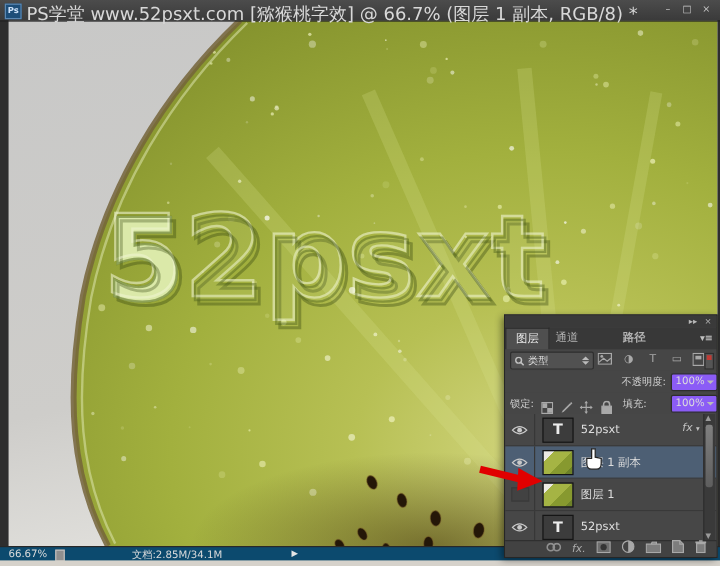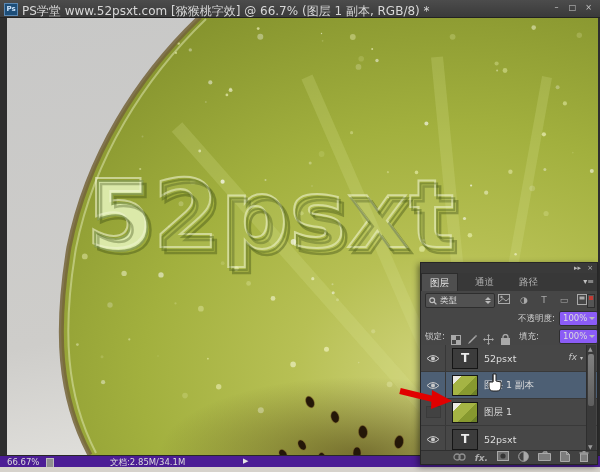--- a/index.html
+++ b/index.html
@@ -4,31 +4,31 @@
 <style>
   html,body{margin:0;padding:0;width:600px;height:472px;overflow:hidden;
     font-family:"DejaVu Sans","Liberation Sans",sans-serif;background:#d6d2cb;}
   .abs{position:absolute;}
   #stage{position:relative;width:600px;height:472px;background:#2b2b2b;}
   
   #titlebar{left:0;top:0;width:600px;height:17px;
     background:linear-gradient(#4c4c4c,#3a3a3a);border-bottom:1px solid #222;z-index:6;}
   #ps-badge{left:4px;top:3px;width:12px;height:11px;background:#1d4e79;border:1px solid #5b88b3;
     color:#cfe4fb;font-size:7px;font-weight:bold;text-align:center;line-height:11px;}
-  #title-text{left:22px;top:3px;color:#d8d8d8;font-size:12px;white-space:nowrap;text-align:right;}
+  #title-text{left:22px;top:3px;color:#d8d8d8;font-size:15px;white-space:nowrap;text-align:right;}
   #watermark-top{right:2px;top:3px;color:rgba(210,210,210,.55);font-size:8px;font-style:italic;
     white-space:nowrap;z-index:8;pointer-events:none;}
   .winbtn{top:3px;width:15px;height:11px;color:#c9c9c9;font-size:8px;line-height:10px;
     text-align:center;z-index:7;}
   
   #canvas-wrap{left:7px;top:17px;width:591px;height:438px;background:#cbcbca;z-index:1;}
   #left-edge{left:0;top:17px;width:7px;height:449px;background:#2e2e2e;z-index:2;}
   #right-edge{left:598px;top:17px;width:2px;height:438px;background:#2e2e2e;z-index:2;}
   
-  #statusbar{left:0;top:455px;width:600px;height:12px;background:#4c1d95;border-top:1px solid #282828;
+  #statusbar{left:0;top:455px;width:600px;height:12px;background:#0c4a6e;border-top:1px solid #282828;
     color:#dcdcdc;font-size:8.5px;z-index:3;}
   #status-zoom{left:7px;top:1px;}
   #status-doc{left:110px;top:1px;}
   #status-arrow{left:243px;top:1px;font-size:7px;color:#e6e6e6;}
   #status-icon{left:46px;top:2px;width:6px;height:8px;border:1px solid #bdbdbd;background:#8f8f8f;}
   #bottom-strip{left:0;top:467px;width:600px;height:5px;background:#d6d2cb;z-index:3;}
   
   #panel{left:420px;top:262px;width:178px;height:203px;background:#464646;
     border:1px solid #262626;box-sizing:border-box;z-index:5;box-shadow:-2px 2px 6px rgba(0,0,0,.45);}
   #panel-minihdr{left:0;top:0;width:176px;height:10px;background:#3a3a3a;}
@@ -279,22 +279,22 @@
   </div>
   <div id="bottom-strip" class="abs"></div>
 
   <div id="panel" class="abs">
     <div id="panel-minihdr" class="abs">
       <span class="ic" style="right:16px;">▸▸</span>
       <span class="ic" style="right:4px;">×</span>
     </div>
     <div id="panel-tabs" class="abs">
       <div class="tab active" style="left:0;">图层</div>
-      <div class="tab" style="left:46px;">通道</div>
-      <div class="tab" style="left:90px;">路径</div>
+      <div class="tab" style="left:34px;">通道</div>
+      <div class="tab" style="left:90px;font-weight:bold;">路径</div>
       <span id="panel-menu">▾≡</span>
     </div>
 
     <div id="row-filter" class="prow abs">
       <div class="combo" style="left:4px;top:2px;width:62px;">
         <svg width="8" height="8" viewBox="0 0 8 8">
           <circle cx="3.2" cy="3.2" r="2.4" fill="none" stroke="#c0c0c0" stroke-width="1.2"></circle>
           <line x1="5" y1="5" x2="7.4" y2="7.4" stroke="#c0c0c0" stroke-width="1.3"></line>
         </svg>
         <span>类型</span>
@@ -411,21 +411,21 @@
       <span class="sb-ar" style="bottom:0;">▼</span>
     </div>
 
     <div id="panel-bottom" class="abs">
       <span class="bico">
         <svg width="13" height="8" viewBox="0 0 13 8">
             <circle cx="4" cy="4" r="3" fill="none" stroke="#8f8f8f" stroke-width="1.3"></circle>
             <circle cx="9" cy="4" r="3" fill="none" stroke="#8f8f8f" stroke-width="1.3"></circle>
           </svg>
       </span>
-      <span class="bico" style="font-style:italic;font-weight:bold;">fx.</span>
+      <span class="bico" style="font-style:italic;font-weight:normal;">fx.</span>
       <span class="bico">
         <svg width="12" height="10" viewBox="0 0 12 10">
             <rect x="0.5" y="0.5" width="11" height="9" fill="#6e6e6e" stroke="#a9a9a9"></rect>
             <circle cx="6" cy="5" r="2.6" fill="#353535"></circle>
           </svg>
       </span>
       <span class="bico">
         <svg width="11" height="11" viewBox="0 0 11 11">
             <circle cx="5.5" cy="5.5" r="4.8" fill="none" stroke="#a9a9a9"></circle>
             <path d="M5.5,0.7 A4.8,4.8 0 0 1 5.5,10.3 Z" fill="#a9a9a9"></path>

